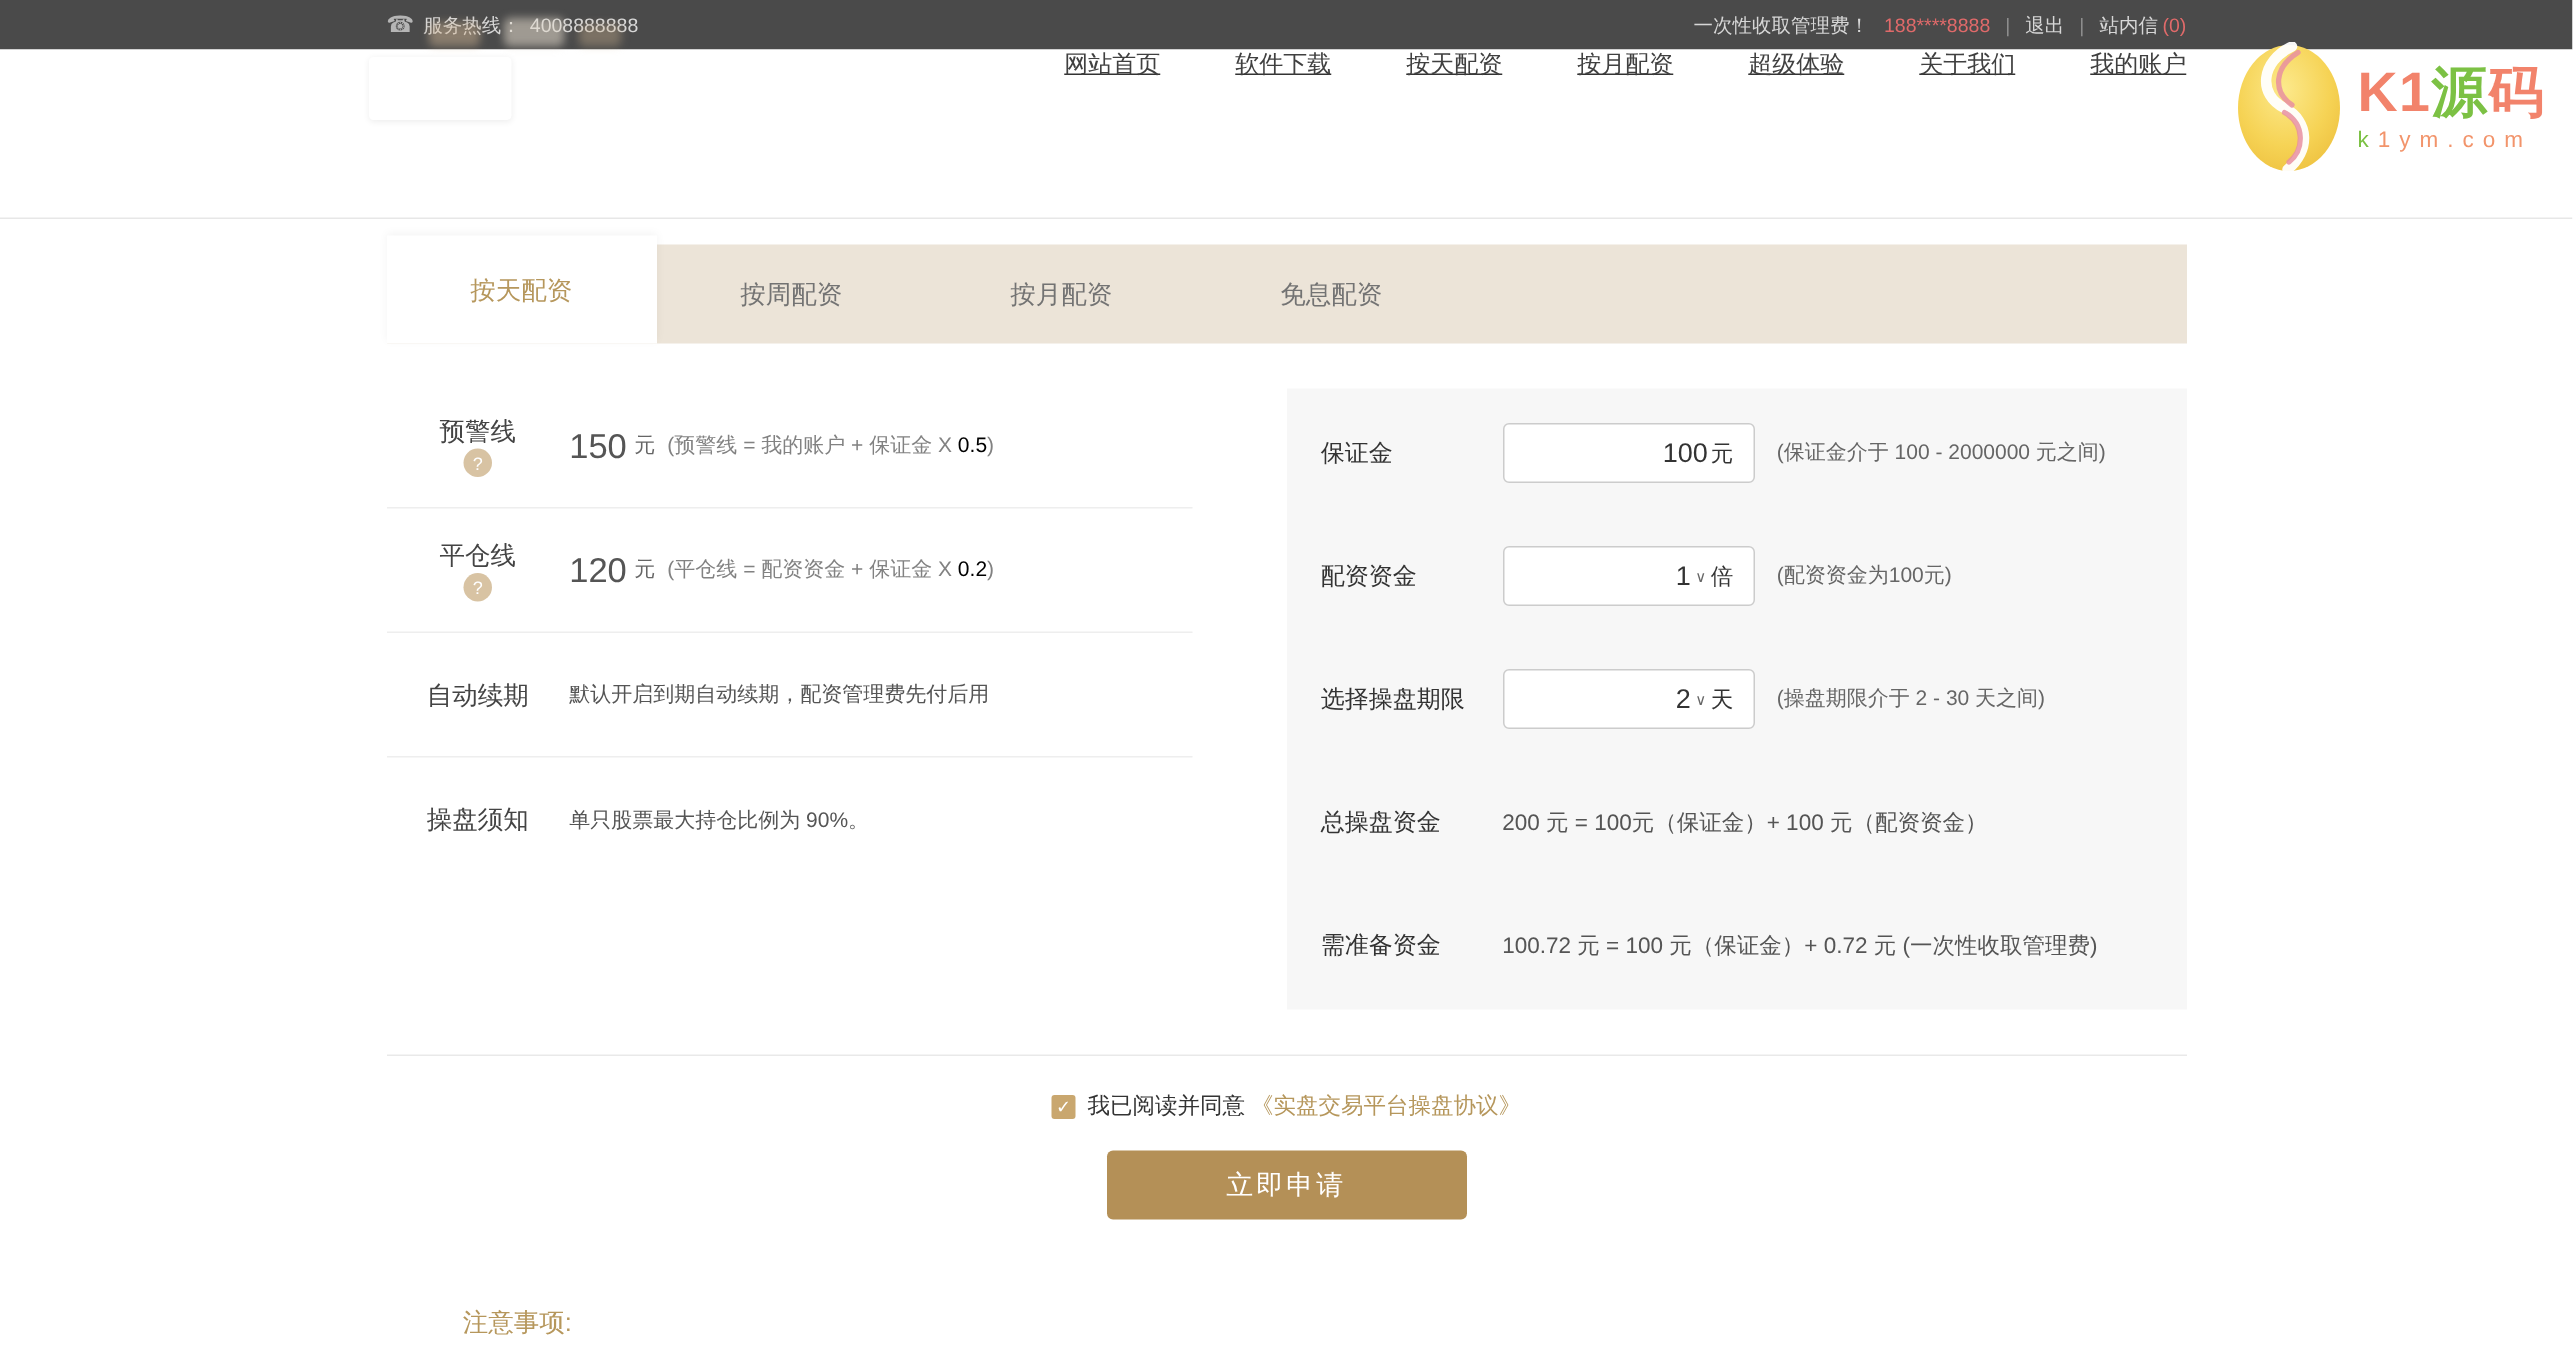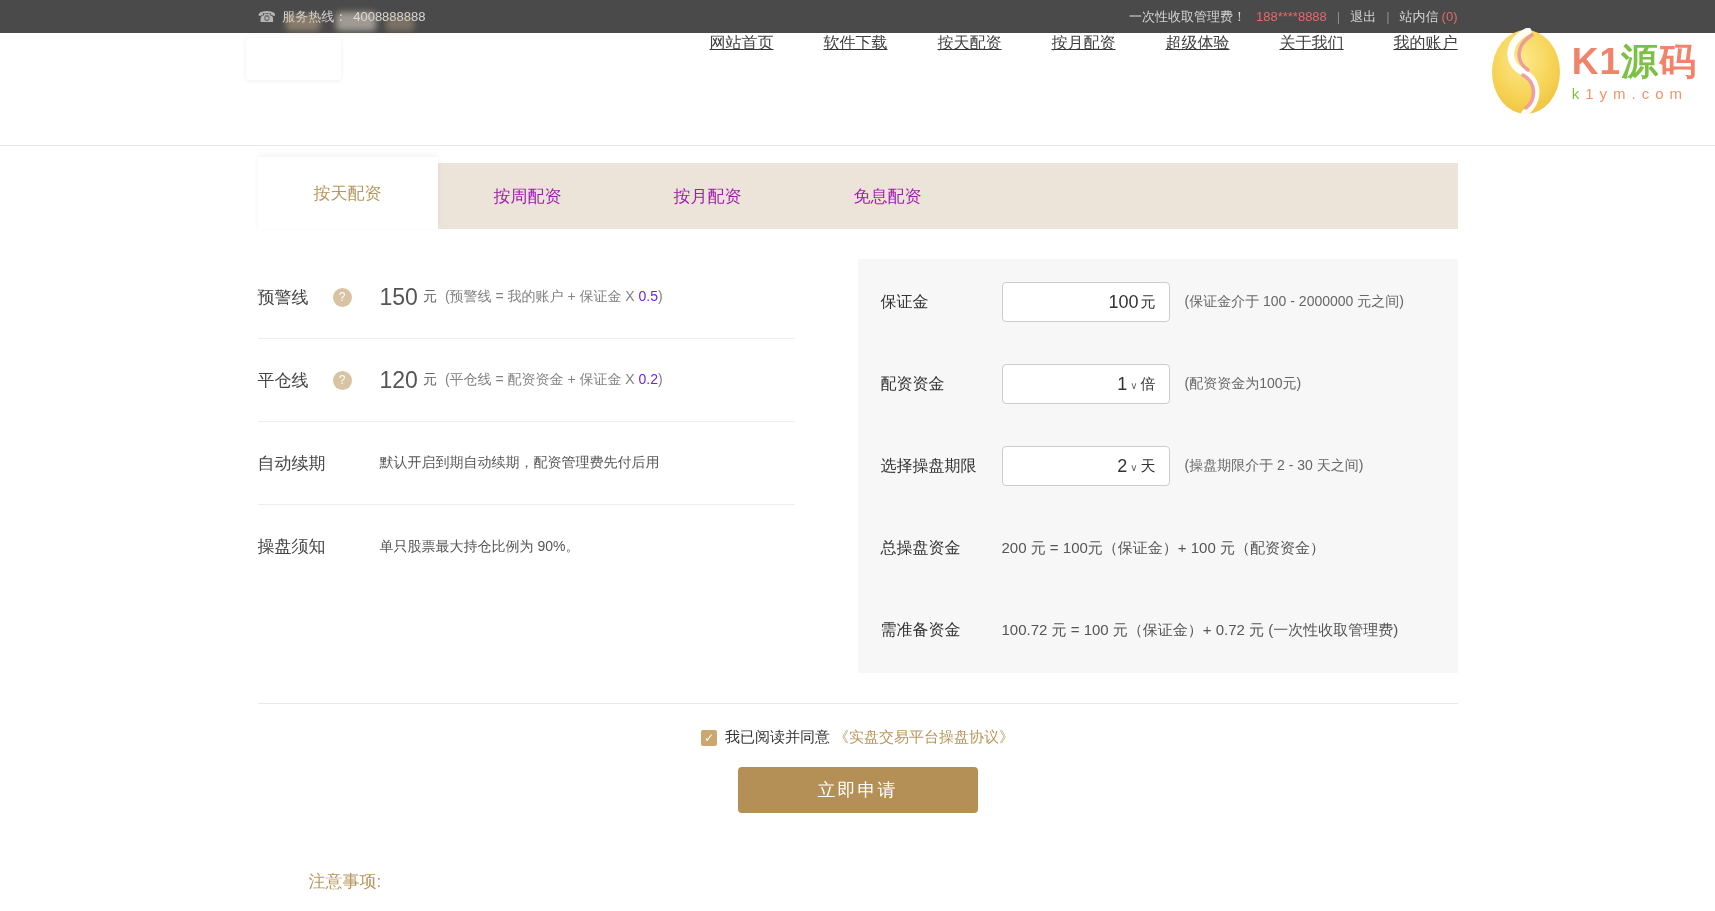--- a/index.html
+++ b/index.html
@@ -35,37 +35,37 @@
   .wm-text { display:flex; flex-direction:column; line-height:1; }
   .wm-title { font-size:37px; font-weight:bold; letter-spacing:1px; }
   .wm-title .c-orange { color:#f2836b; }
   .wm-title .c-green { color:#7cc144; }
   .wm-domain { margin-top:6px; font-size:15px; letter-spacing:6px; color:#f2946b; }
   .wm-domain .c-green { color:#7cc144; }
   
   .container { width:1200px; margin:0 auto; }
   .tabbar { margin-top:17px; height:66px; background:#ece4d8; display:flex; }
   .tab { width:180px; display:flex; align-items:center; justify-content:center;
-    font-size:17px; color:#a21caf; cursor:pointer; }
+    font-size:17px; color:#737373; cursor:pointer; }
   .tab.active { background:#fff; height:72px; margin-top:-6px; color:#b6975c;
     box-shadow:0 -2px 6px rgba(0,0,0,0.05); }
   .content { display:flex; }
   
   .left-col { width:537px; margin-top:27px; }
   .info-row { height:83px; display:flex; align-items:center; border-bottom:1px solid #eeeeee; }
   .info-row.last { border-bottom:none; }
-  .info-label-wrap { width:122px; display:flex; align-items:center; gap:24px; flex-shrink:0; }
+  .info-label-wrap { width:122px; display:flex; align-items:center; gap:0; flex-shrink:0;flex-direction:column; }
   .info-label { font-size:17px; color:#444; white-space:nowrap; }
   .help-badge { width:19px; height:19px; border-radius:50%; background:#d8c3a3; color:#fff;
     font-size:12px; display:flex; align-items:center; justify-content:center; cursor:pointer; flex-shrink:0; }
   .big-num { font-size:23px; color:#555; }
   .mid-num { font-size:15px; color:#555; }
   .unit { font-size:14px; color:#666; margin-left:5px; }
   .formula { font-size:14px; color:#828282; margin-left:8px; white-space:nowrap; }
-  .formula .red, .red { color:#6d28d9; }
+  .formula .red, .red { color:#000000; }
   .plain-text { font-size:14px; color:#555; }
   
   .right-box { width:600px; margin-left:auto; margin-top:30px; background:#f7f7f7; padding:2px 0; }
   .form-row { height:82px; display:flex; align-items:center; padding-left:23px; }
   .r-label { width:121px; font-size:16px; color:#333; flex-shrink:0; white-space:nowrap; }
   .input-box { width:168px; height:40px; background:#fff; border:1px solid #cccccc; border-radius:4px;
     display:flex; align-items:center; justify-content:flex-end; padding-right:13px; gap:2px; }
   .input-box input { border:none; outline:none; width:90px; text-align:right;
     font-size:18px; color:#333; font-family:inherit; background:transparent; }
   .box-num { font-size:18px; color:#333; }

